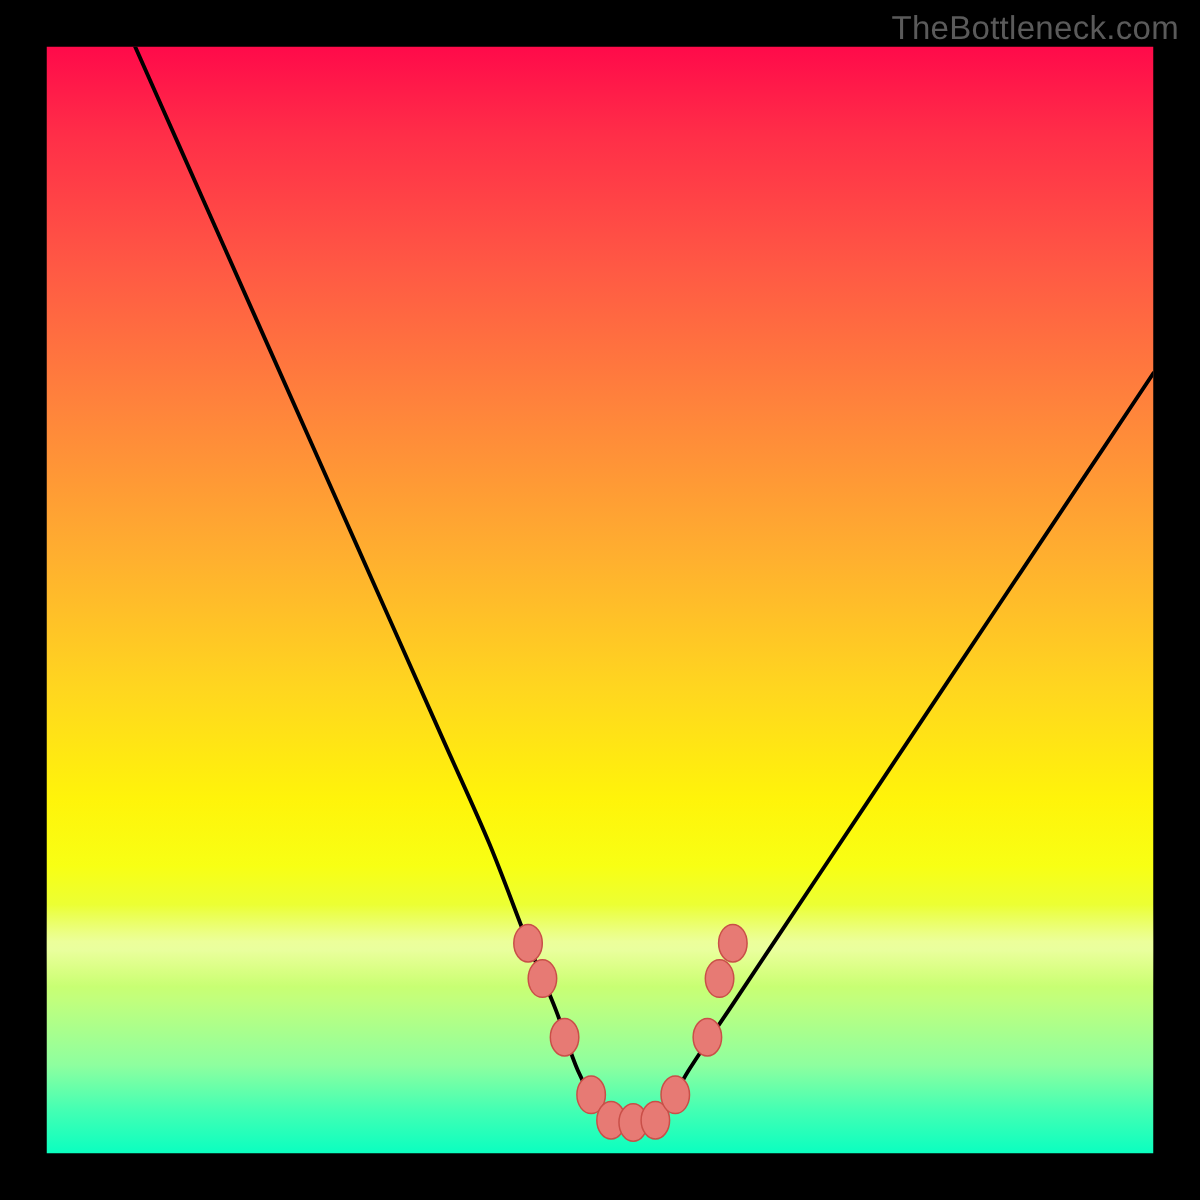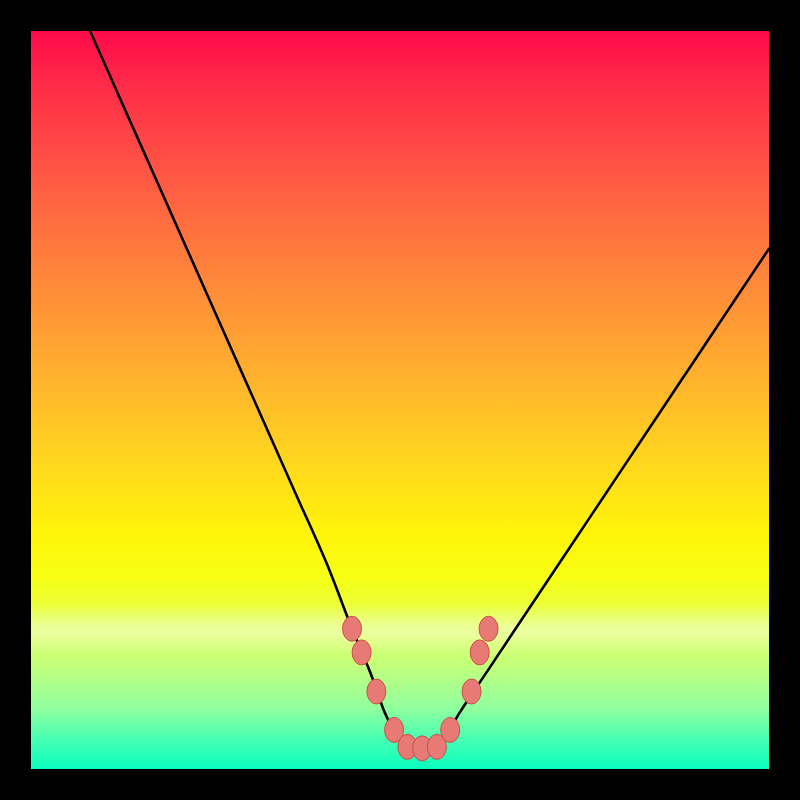--- a/index.html
+++ b/index.html
@@ -93,13 +93,14 @@
           <ellipse cx="376.38" cy="715.86" rx="9.5" ry="12.5" fill="#e77a74" stroke="#c94f48" stroke-width="1"></ellipse>
           <ellipse cx="391.14000000000004" cy="717.336" rx="9.5" ry="12.5" fill="#e77a74" stroke="#c94f48" stroke-width="1"></ellipse>
           <ellipse cx="405.90000000000003" cy="715.86" rx="9.5" ry="12.5" fill="#e77a74" stroke="#c94f48" stroke-width="1"></ellipse>
           <ellipse cx="419.18399999999997" cy="698.886" rx="9.5" ry="12.5" fill="#e77a74" stroke="#c94f48" stroke-width="1"></ellipse>
           <ellipse cx="440.58599999999996" cy="660.51" rx="9.5" ry="12.5" fill="#e77a74" stroke="#c94f48" stroke-width="1"></ellipse>
           <ellipse cx="448.704" cy="621.396" rx="9.5" ry="12.5" fill="#e77a74" stroke="#c94f48" stroke-width="1"></ellipse>
           <ellipse cx="457.56" cy="597.78" rx="9.5" ry="12.5" fill="#e77a74" stroke="#c94f48" stroke-width="1"></ellipse>
         </g>
     </svg>
   </div>
+  <div class="watermark">TheBottleneck.com</div>
 </div>
 
 </body></html>

